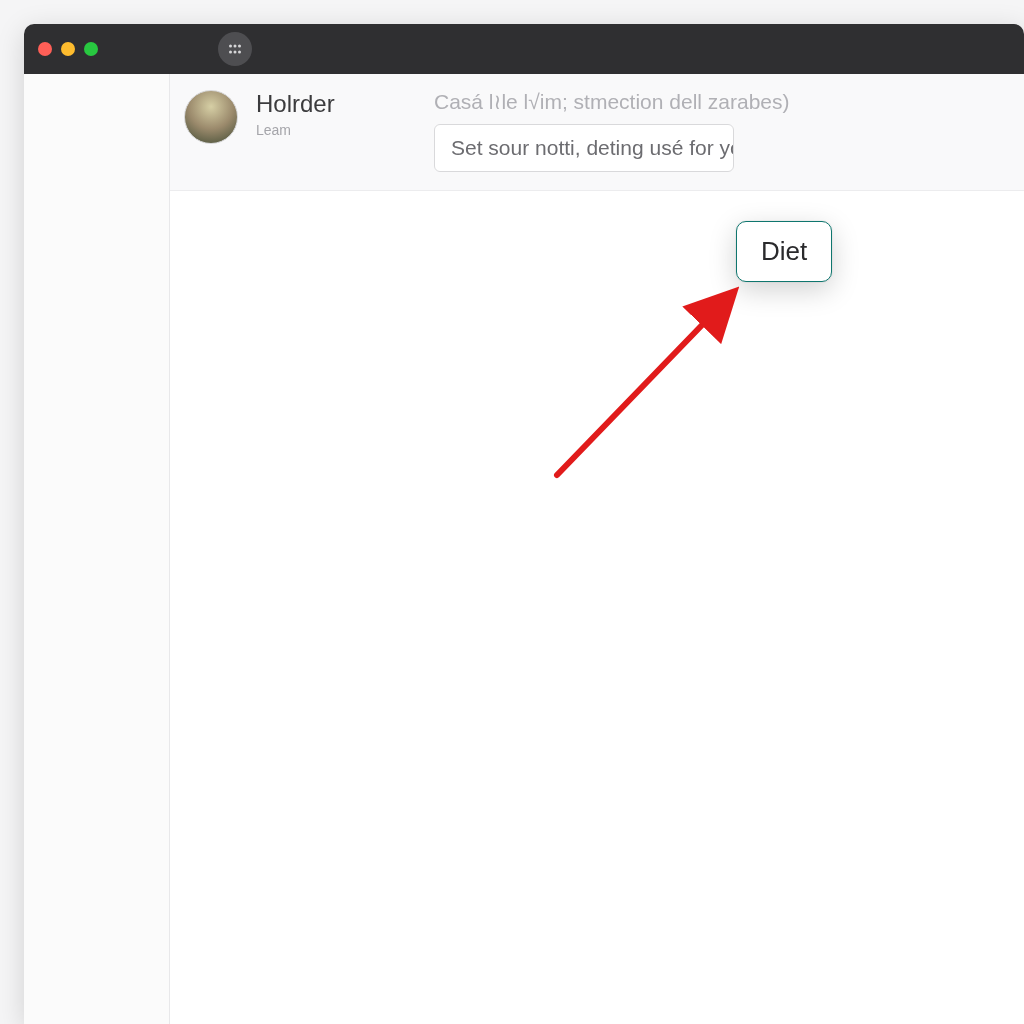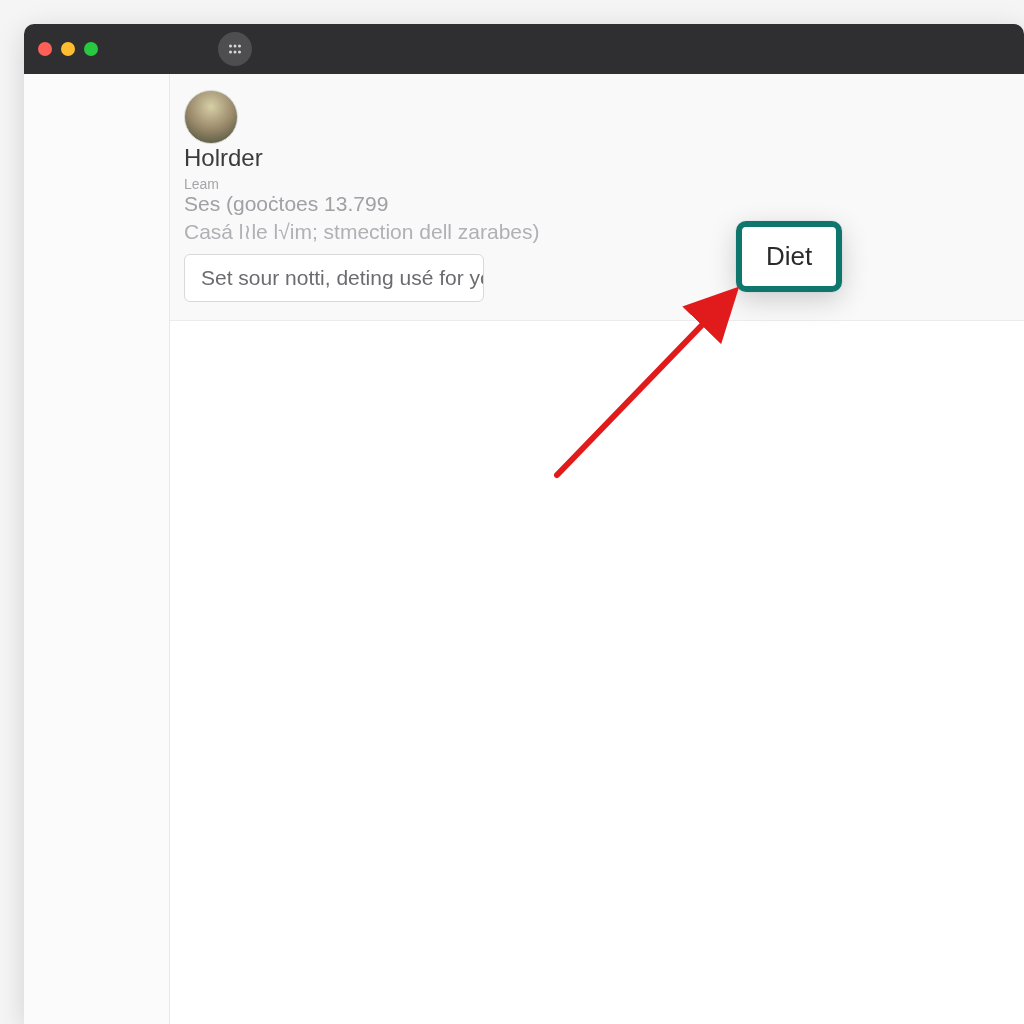--- a/index.html
+++ b/index.html
@@ -56,24 +56,24 @@
       font-size: 27px;
       font-weight: 700;
       color: #1f1f21;
       padding: 18px 14px 14px 14px;
       border-bottom: 1px solid #e8e8ea;
       letter-spacing: -0.01em;
     }
     .contact-row {
       display: flex;
       padding: 16px 14px 18px 14px;
+      gap: 18px;
       border-bottom: 1px solid #ececee;
       background: #f9f9fa;
       position: relative;
-      flex-direction: column;
     }
     .avatar {
       width: 54px; height: 54px; border-radius: 50%;
       background: radial-gradient(circle at 50% 30%, #d6cfa5 0%, #9b8a6c 50%, #3f4a33 100%);
       flex: 0 0 auto;
       border: 1px solid #d7d7d8;
     }
     .id-block { min-width: 160px; }
     .name-line {
       font-size: 24px;
@@ -101,21 +101,21 @@
       overflow: hidden;
     }
     .content-blank { flex: 1; background: #fff; }
 
     
     .popover {
       position: absolute;
       left: 736px;
       top: 221px;
       background: #fff;
-      border: 6px solid #0f766e;
+      border: 1px solid #0f766e;
       border-radius: 10px;
       box-shadow: 0 8px 28px rgba(0,0,0,.18), 0 0 0 1px rgba(0,0,0,.03);
       padding: 14px 24px;
       font-size: 26px;
       color: #2a2a2c;
       cursor: pointer;
     }
     .arrow-annot {
       position: absolute;
       left: 545px; top: 275px;
@@ -152,21 +152,20 @@
 
       <div class="contact-row">
         <div class="avatar"></div>
 
         <div class="id-block">
           <div class="name-line">Holrder</div>
           <div class="role-line">Leam</div>
         </div>
 
         <div class="info-block">
-          <div class="info-l2">Ses (gooċtoes  13.799</div>
           <div class="info-l3">Casá l≀le l√im; stmection dell zarabes)</div>
 
           <div class="note-bar">
             <span>Set sour notti, deting usé for your</span>
           </div>
         </div>
       </div>
 
       <div class="content-blank"></div>
     </div>

